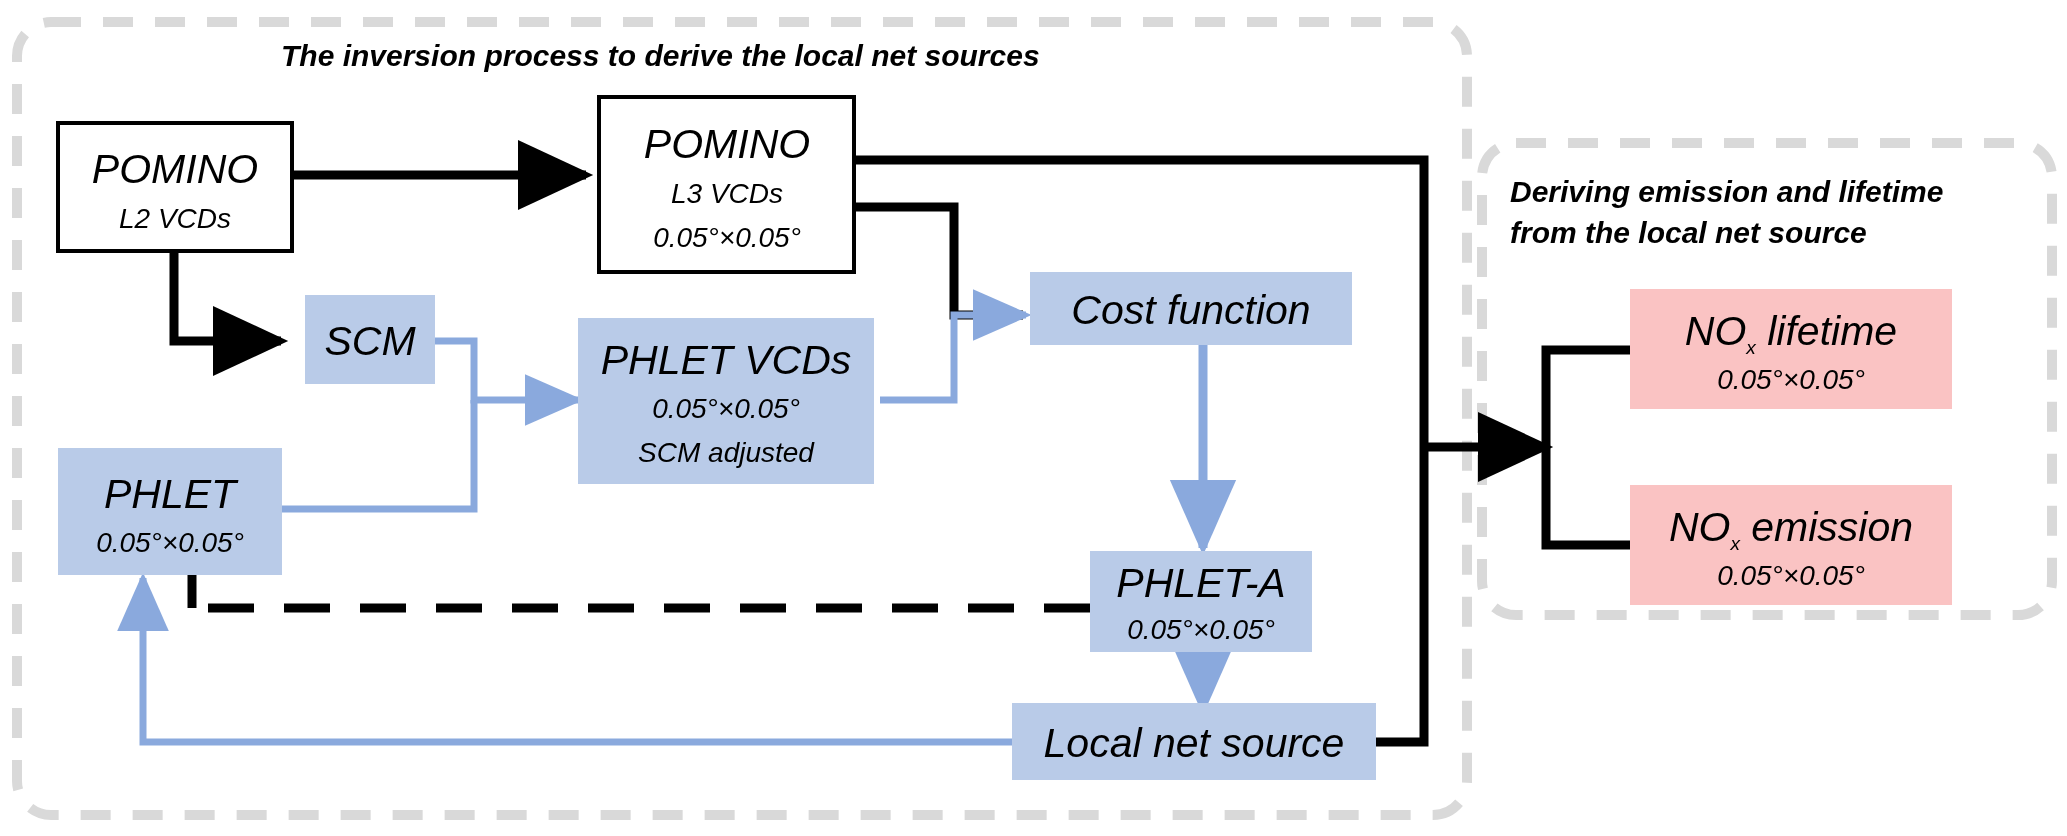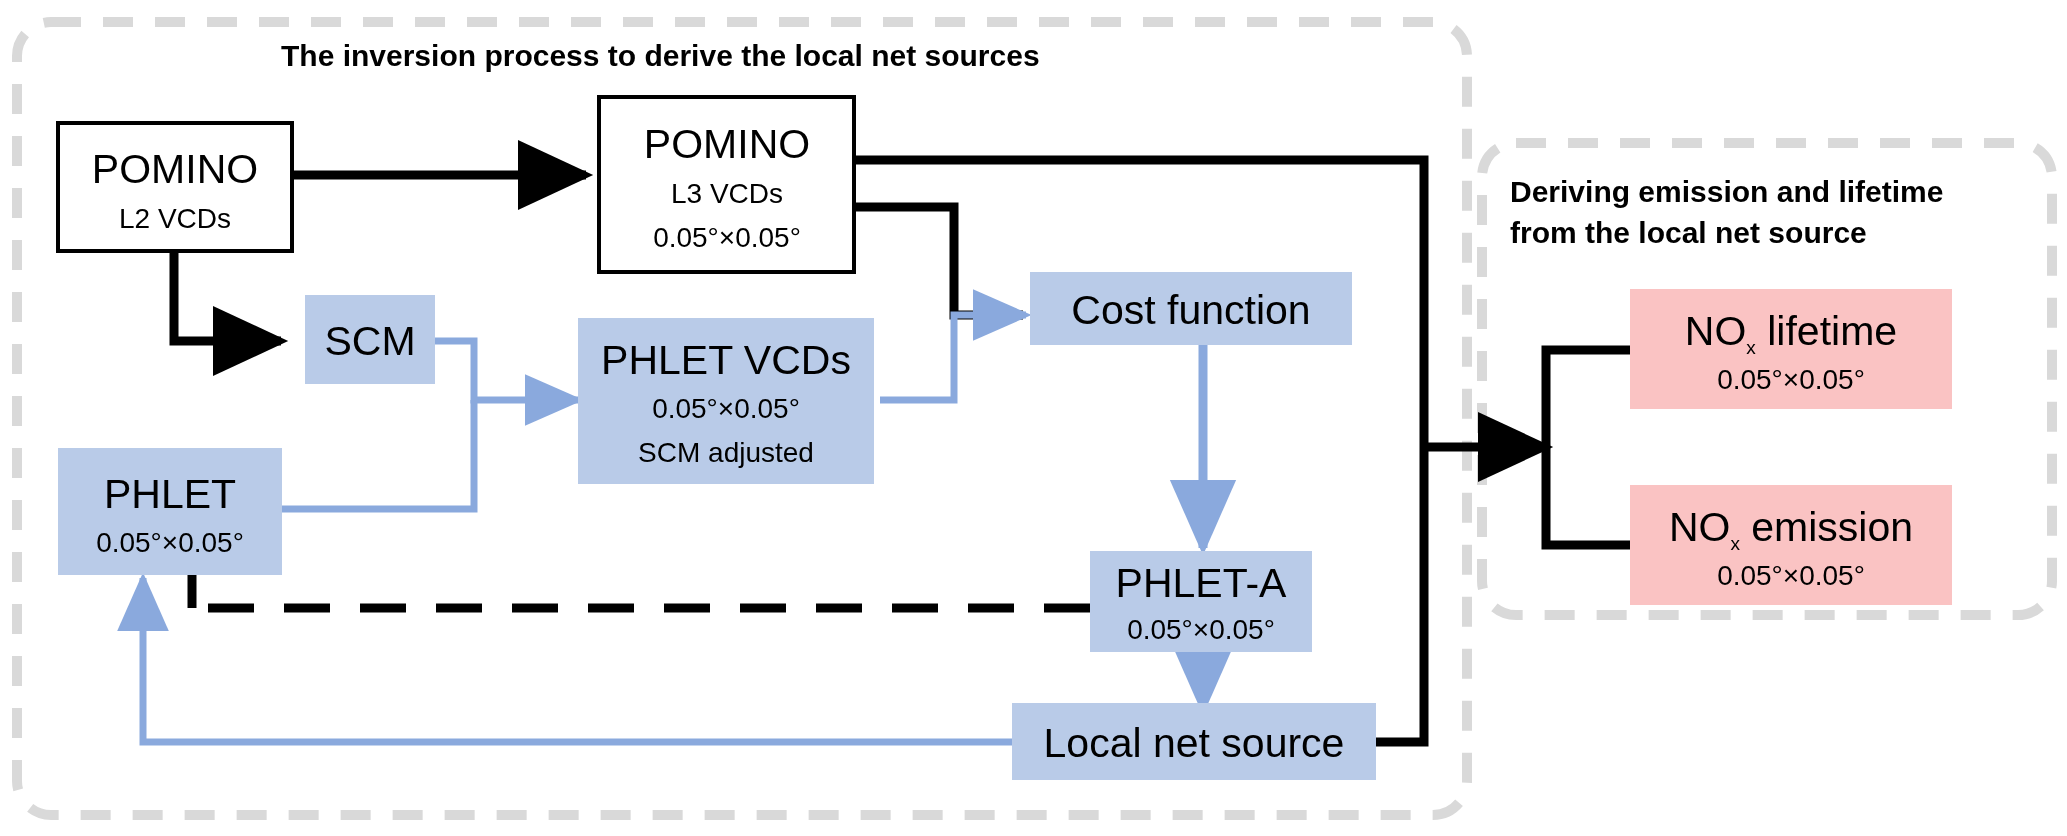--- a/index.html
+++ b/index.html
@@ -9,20 +9,21 @@
   }
   body {
     font-family: "Liberation Sans", sans-serif;
   }
   #canvas {
     position: relative;
     width: 2067px;
     height: 836px;
     background: #ffffff;
     overflow: hidden;
+    font-style: italic;
   }
   svg#diagram {
     position: absolute;
     left: 0;
     top: 0;
     width: 2067px;
     height: 836px;
   }
   .panel-title {
     font-family: "Liberation Sans", sans-serif;

